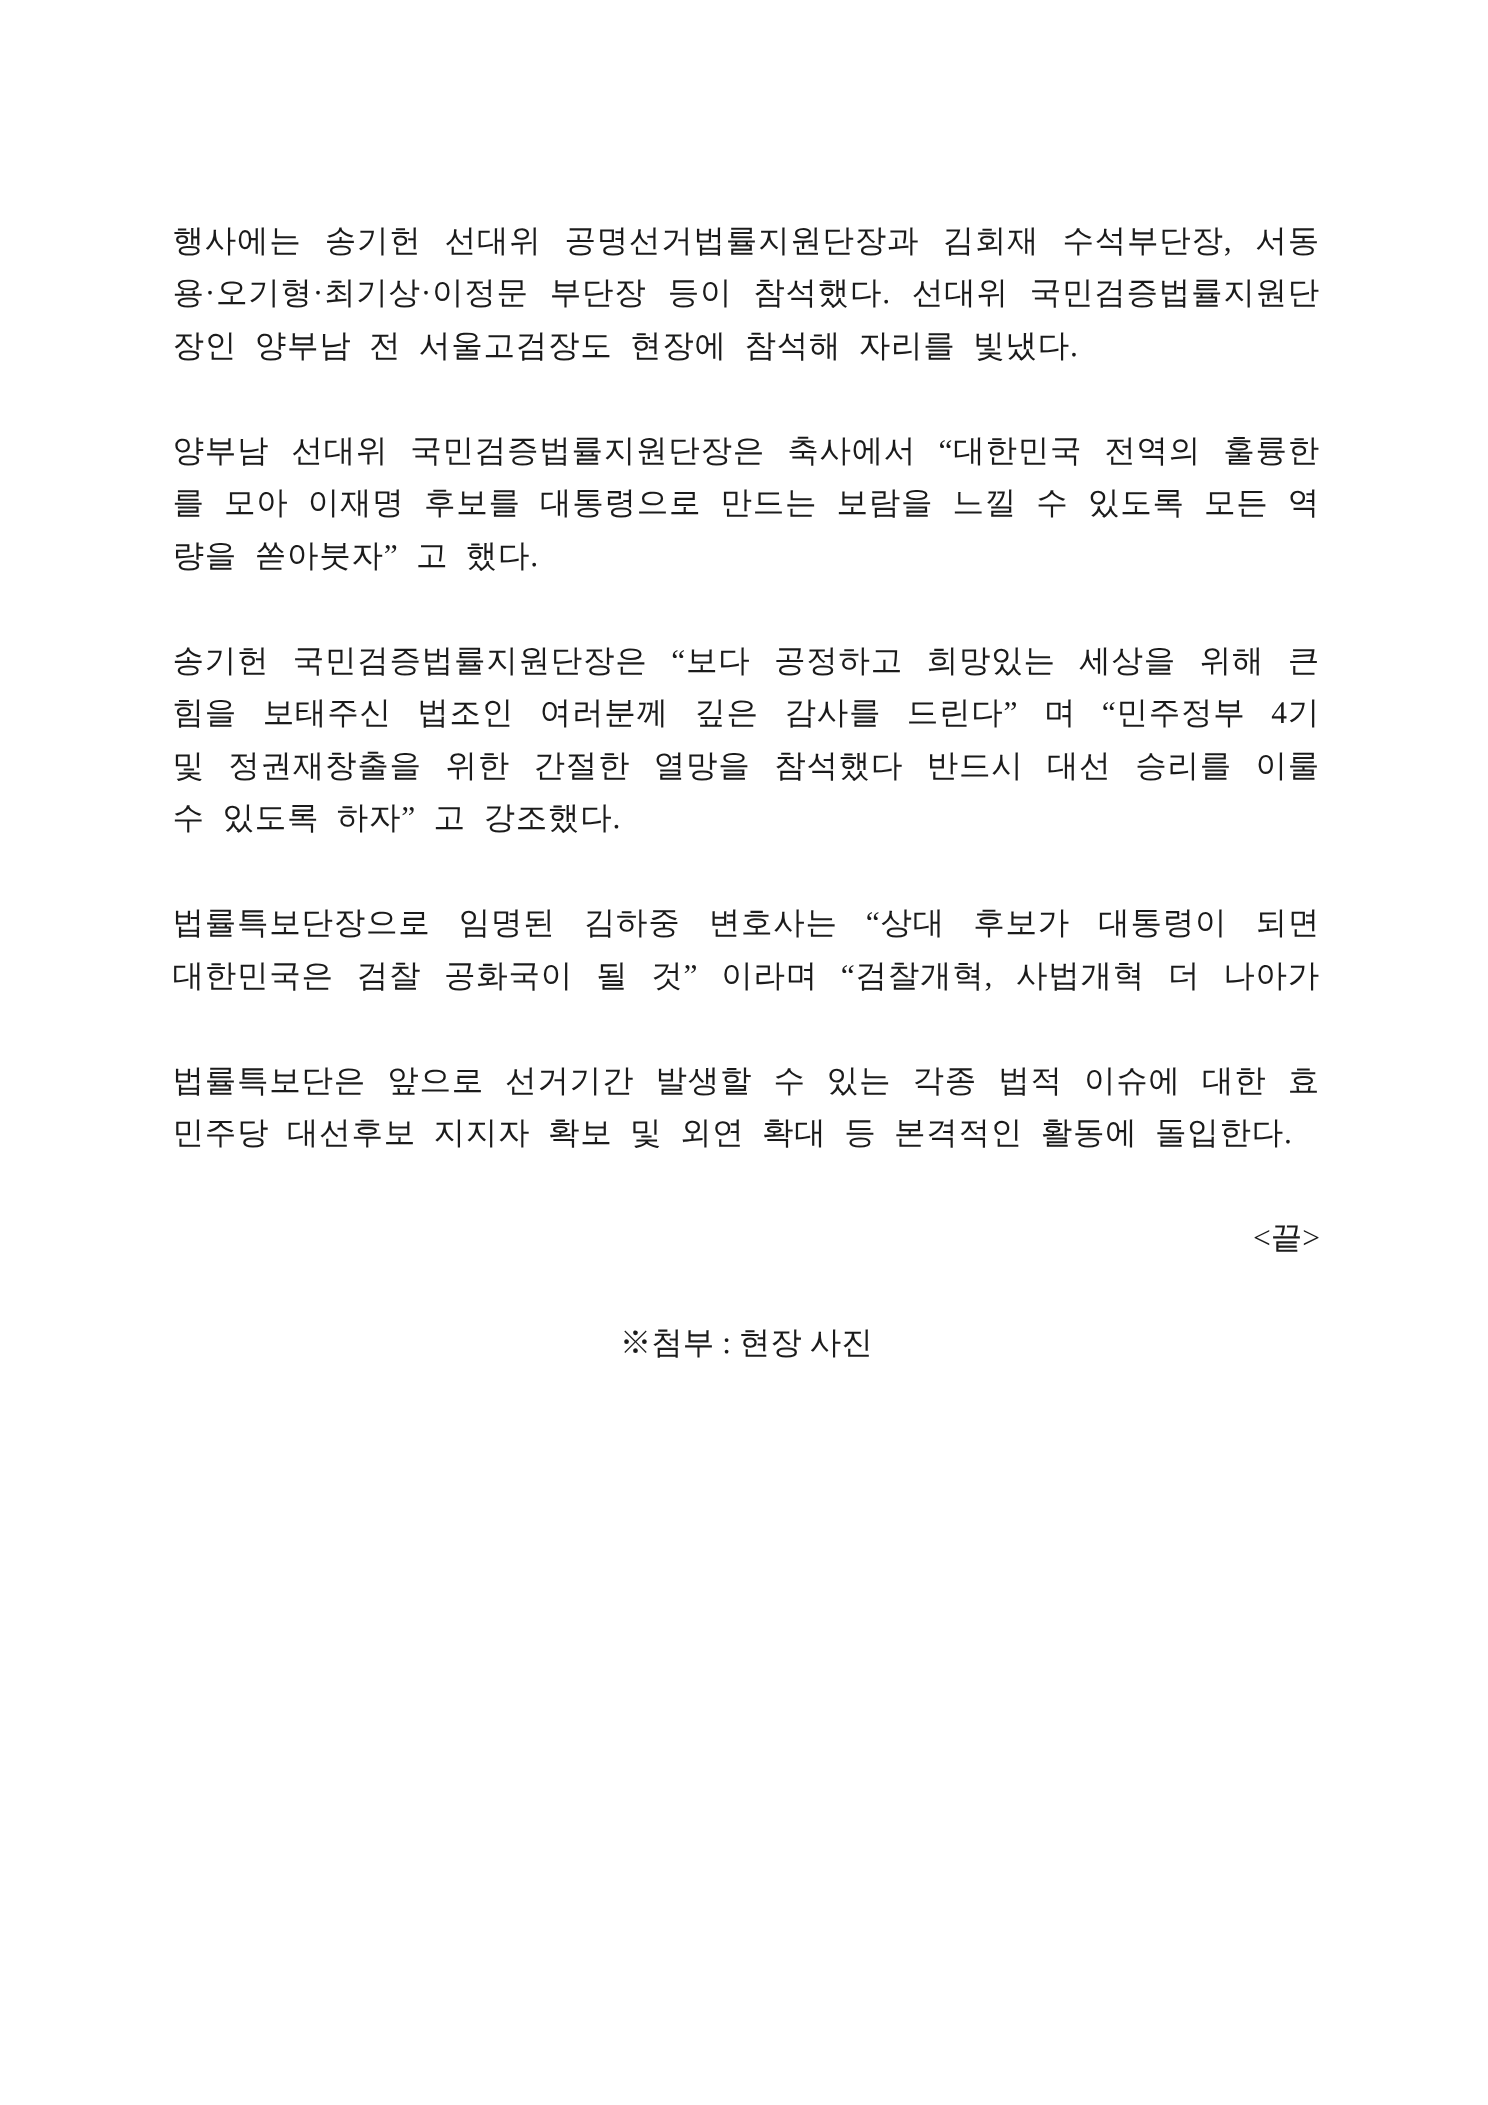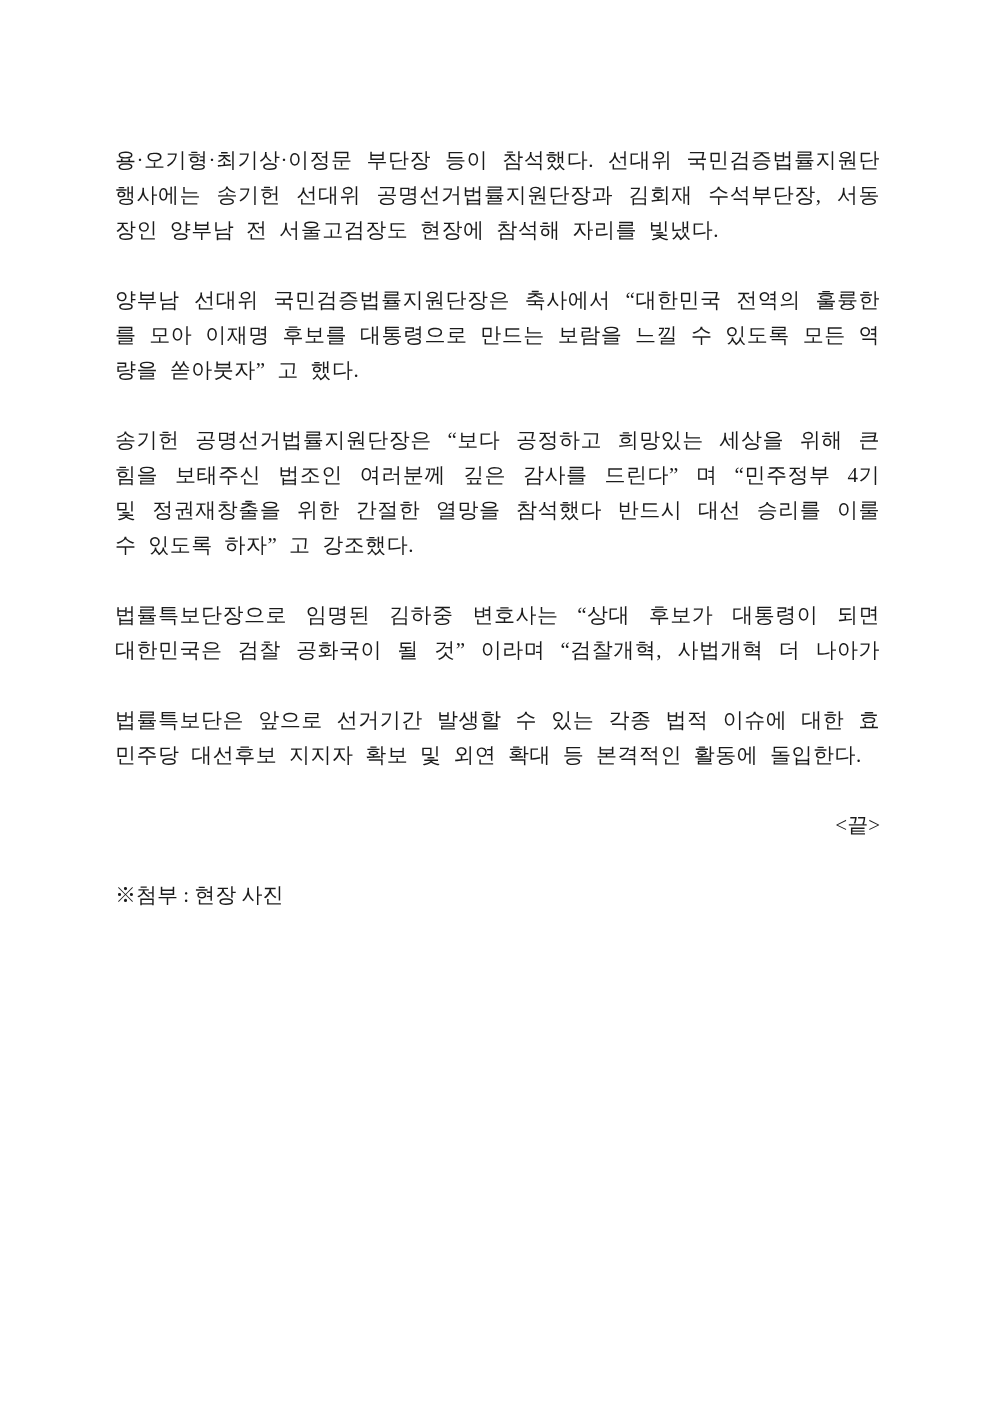--- a/index.html
+++ b/index.html
@@ -50,44 +50,44 @@
     font-size: 21px;
     line-height: 35px;
     height: 35px;
     text-align: right;
     margin: 0 0 35px 0;
   }
   .attachment {
     font-size: 21px;
     line-height: 35px;
     height: 35px;
-    text-align: left;
+    text-align: center;
     margin: 0;
   }
 </style>
 </head>
 <body>
 
 <div class="page">
   <div class="content">
 
     <div class="para">
+      <div class="line j">행사에는 송기헌 선대위 공명선거법률지원단장과 김회재 수석부단장, 서동</div>
       <div class="line j">용·오기형·최기상·이정문 부단장 등이 참석했다. 선대위 국민검증법률지원단</div>
-      <div class="line j">행사에는 송기헌 선대위 공명선거법률지원단장과 김회재 수석부단장, 서동</div>
       <div class="line last">장인 양부남 전 서울고검장도 현장에 참석해 자리를 빛냈다.</div>
     </div>
 
     <div class="para">
       <div class="line j">양부남 선대위 국민검증법률지원단장은 축사에서 “대한민국 전역의 훌륭한</div>
       <div class="line j">를 모아 이재명 후보를 대통령으로 만드는 보람을 느낄 수 있도록 모든 역</div>
       <div class="line last">량을 쏟아붓자” 고 했다.</div>
     </div>
 
     <div class="para">
-      <div class="line j">송기헌 공명선거법률지원단장은 “보다 공정하고 희망있는 세상을 위해 큰</div>
+      <div class="line j">송기헌 국민검증법률지원단장은 “보다 공정하고 희망있는 세상을 위해 큰</div>
       <div class="line j">힘을 보태주신 법조인 여러분께 깊은 감사를 드린다” 며 “민주정부 4기</div>
       <div class="line j">및 정권재창출을 위한 간절한 열망을 참석했다 반드시 대선 승리를 이룰</div>
       <div class="line last">수 있도록 하자” 고 강조했다.</div>
     </div>
 
     <div class="para">
       <div class="line j">법률특보단장으로 임명된 김하중 변호사는 “상대 후보가 대통령이 되면</div>
       <div class="line j">대한민국은 검찰 공화국이 될 것” 이라며 “검찰개혁, 사법개혁 더 나아가</div>
     </div>
 

